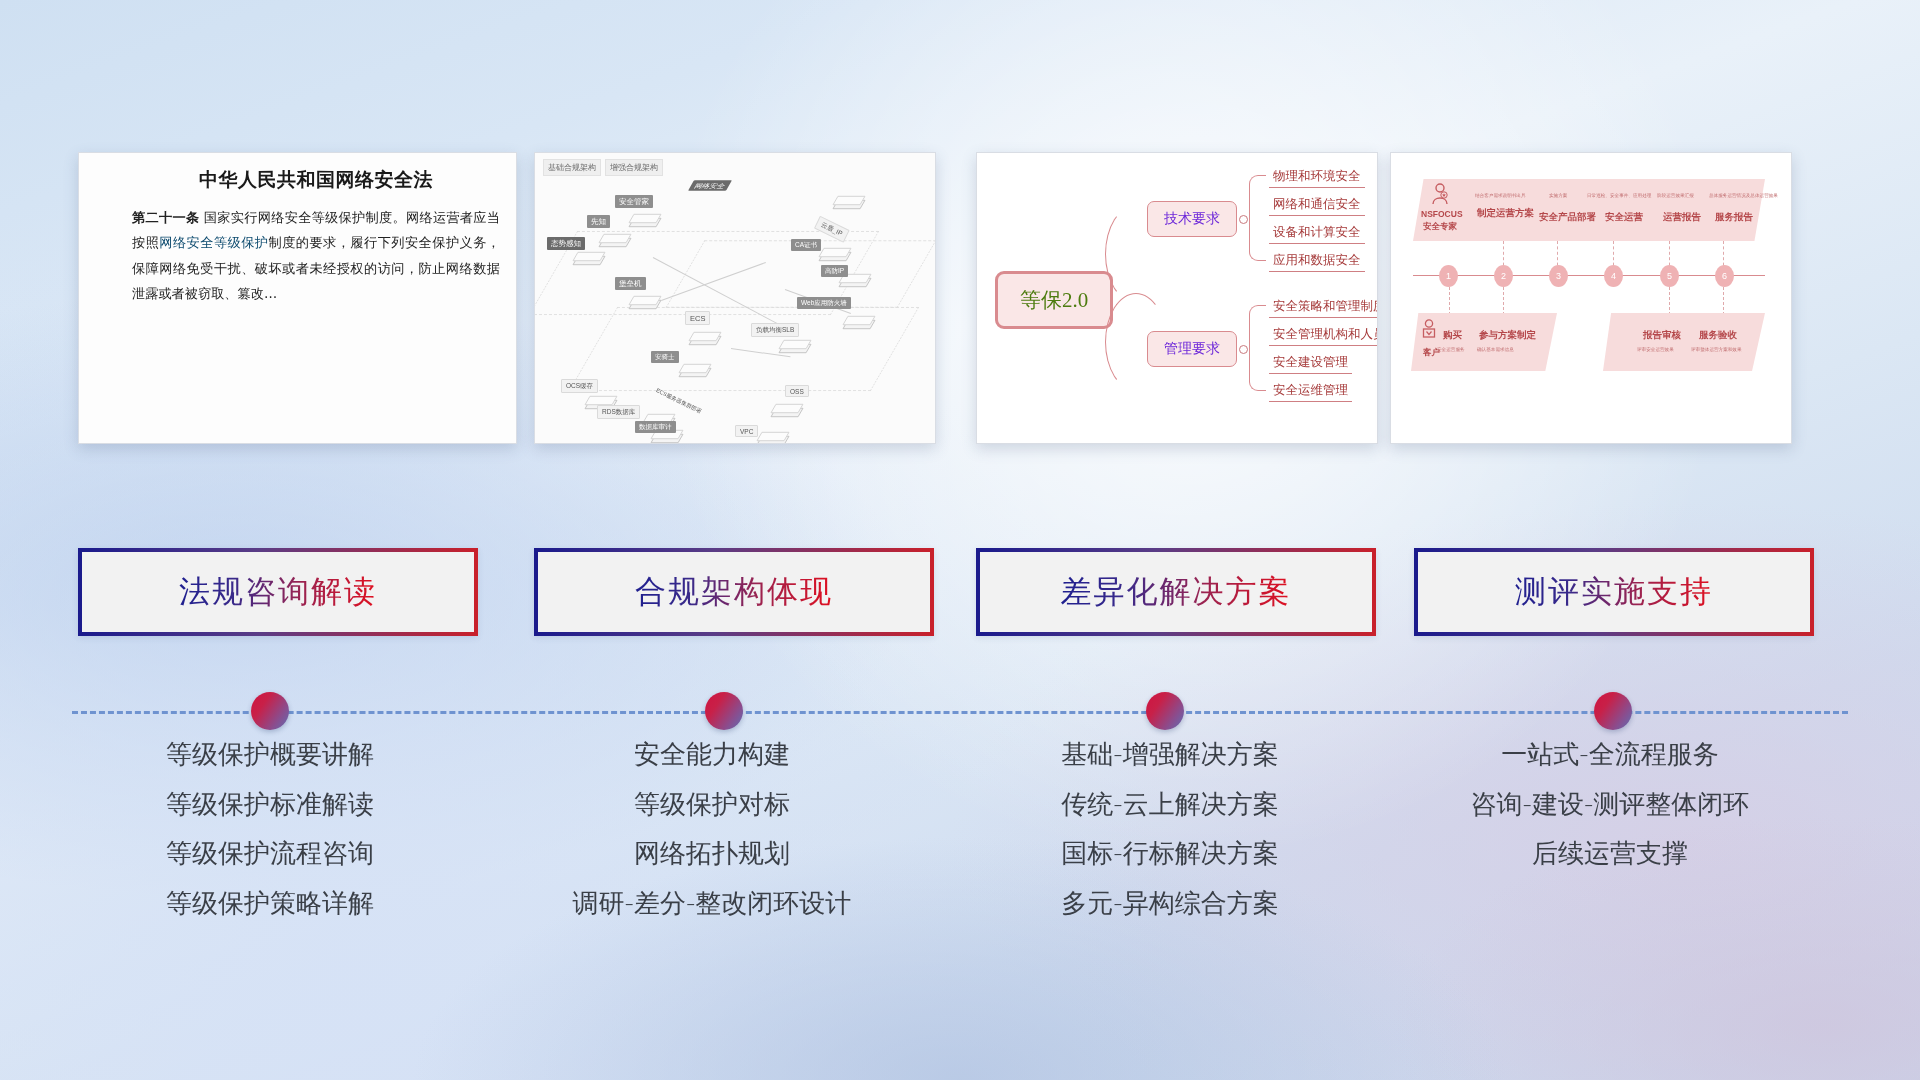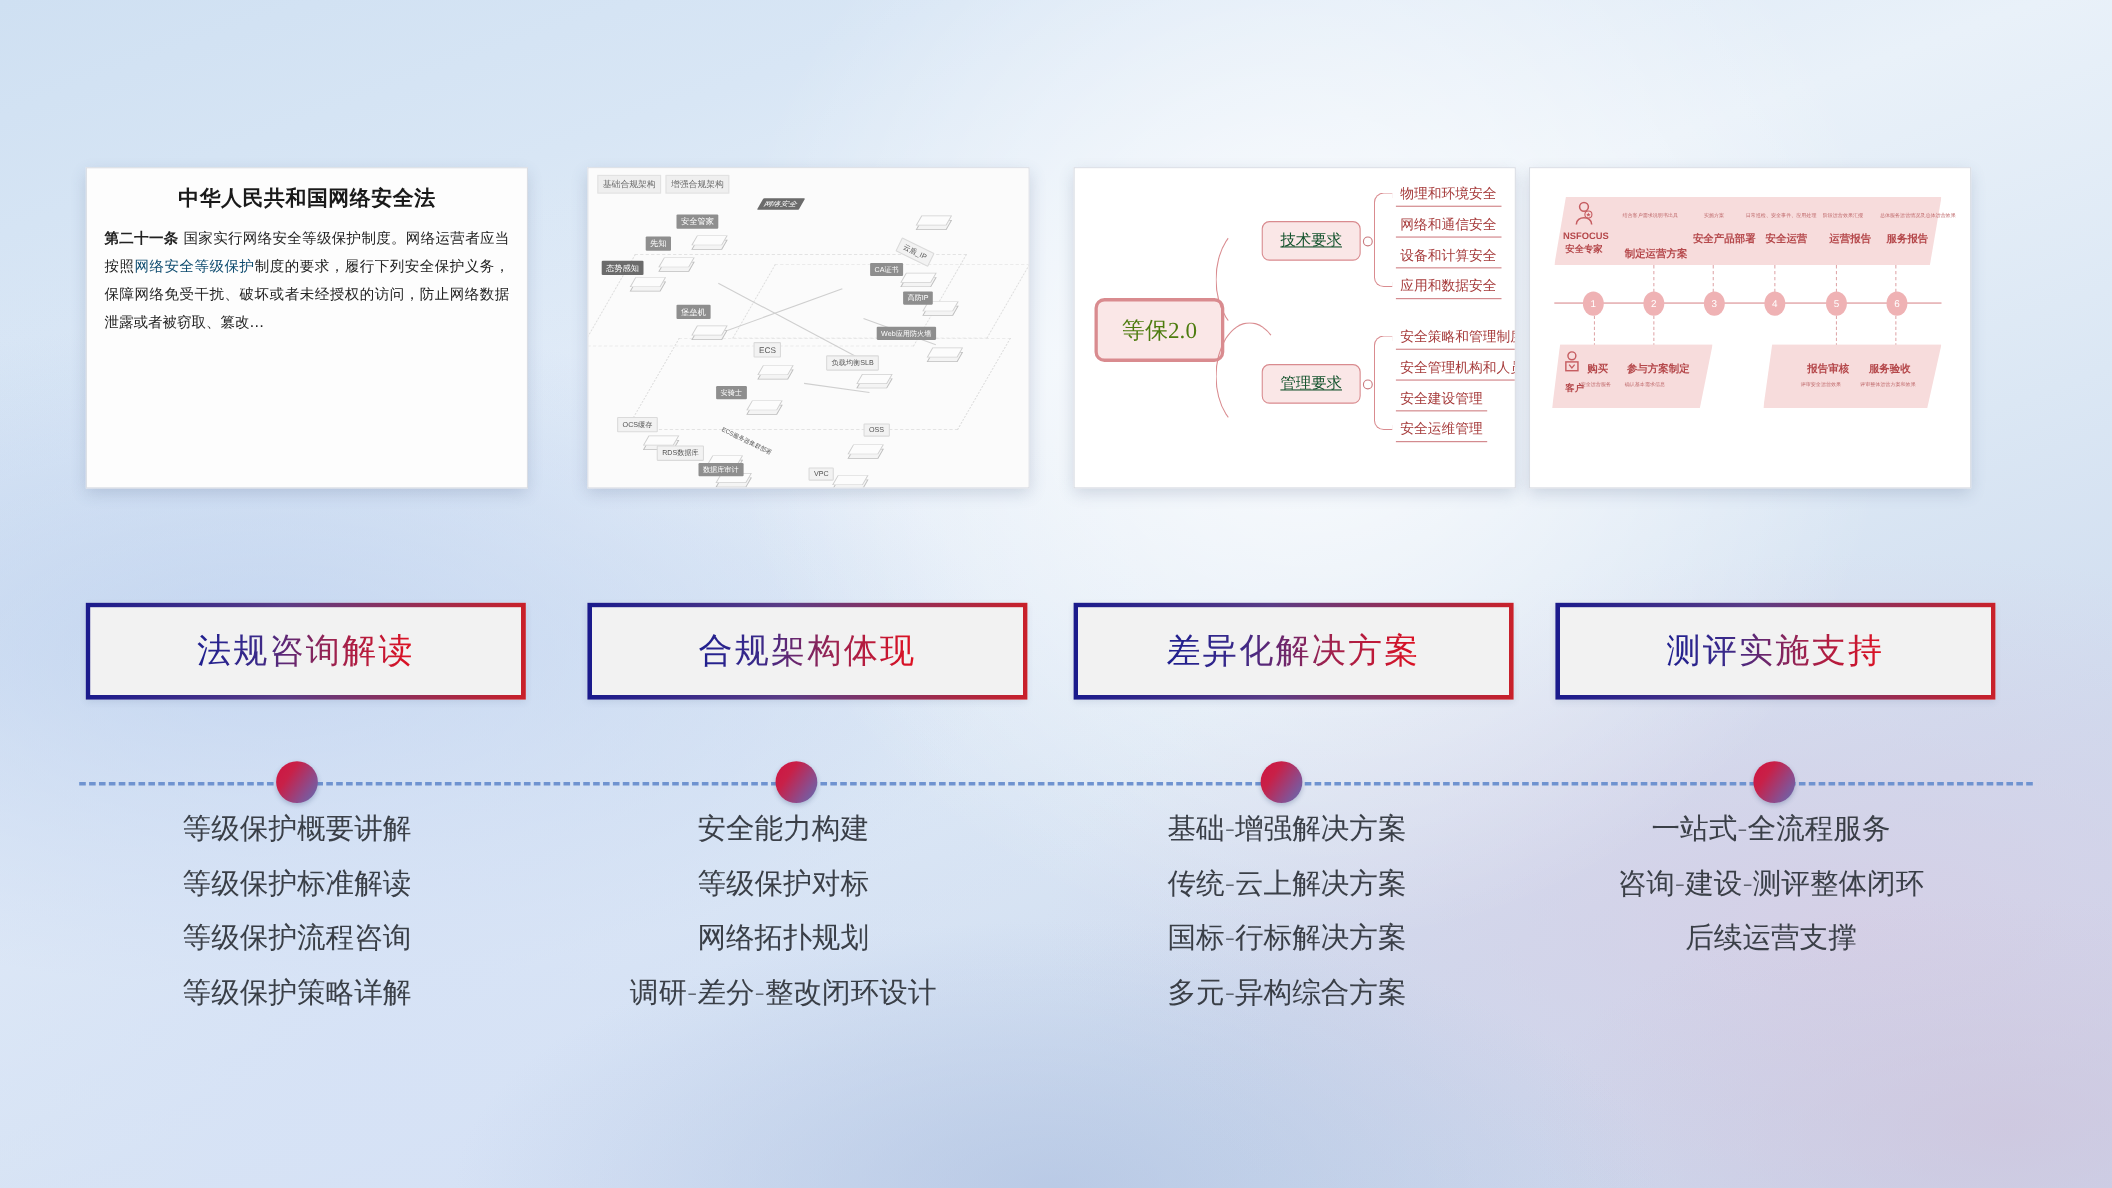--- a/index.html
+++ b/index.html
@@ -28,21 +28,21 @@
 
   
   .cards{position:absolute;left:0;top:152px;width:1920px;height:300px;}
   .card{
     position:absolute;top:0;width:400px;height:290px;
     background:#fdfdfd;
     border:1px solid #d9dde4;
     box-shadow:0 5px 14px rgba(60,80,120,0.20);
     overflow:hidden;
   }
-  .card.c1{left:78px;}
+  .card.c1{left:78px;padding-left:37px;}
   .card.c2{left:534px;}
   .card.c3{left:976px;}
   .card.c4{left:1390px;}
 
   
   .law{padding:14px 16px 10px 16px;box-sizing:border-box;height:100%;
        font-family:"DejaVu Sans","Liberation Sans",sans-serif;}
   .law-title{text-align:center;font-size:19px;font-weight:bold;color:#1a1a1a;margin-bottom:12px;letter-spacing:.5px;}
   .law-p{font-size:13.2px;line-height:1.92;color:#222;text-align:justify;margin:0 0 6px 0;}
   .law-art{font-weight:bold;}
@@ -72,21 +72,21 @@
   .mm-root{
     position:absolute;left:18px;top:118px;width:112px;height:52px;
     border:3px solid #d98b8f;border-radius:9px;background:#fae7e7;
     display:flex;align-items:center;justify-content:center;
     font-family:"Liberation Serif","DejaVu Serif",serif;
     font-size:21px;color:#4d7c0f;
   }
   .mm-branch{
     position:absolute;width:88px;height:34px;border:1.6px solid #d98b8f;border-radius:7px;background:#fae7e7;
     display:flex;align-items:center;justify-content:center;
-    font-family:"Liberation Serif","DejaVu Serif",serif;font-size:14px;color:#14532d;text-decoration:underline;
+    font-family:"Liberation Serif","DejaVu Serif",serif;font-size:14px;color:#6d28d9;
   }
   .mm-b1{left:170px;top:48px;}
   .mm-b2{left:170px;top:178px;}
   .mm-leaf{
     position:absolute;font-family:"Liberation Serif","DejaVu Serif",serif;
     font-size:12.5px;color:#a63b3b;border-bottom:1.6px solid #cf7f83;
     padding:1px 4px 2px 4px;white-space:nowrap;
   }
   .mm-conn{position:absolute;border-left:1.4px solid #d98b8f;border-top:1.4px solid #d98b8f;border-bottom:1.4px solid #d98b8f;
            border-radius:9px 0 0 9px;border-right:none;}
@@ -336,21 +336,21 @@
         <svg class="nsf-ico" style="left:40px;top:30px;" width="18" height="22" viewBox="0 0 18 22">
           <circle cx="9" cy="5" r="4" fill="none" stroke="#c65d61" stroke-width="1.4"></circle>
           <path d="M2 21 C2 13 16 13 16 21" fill="none" stroke="#c65d61" stroke-width="1.4"></path>
           <circle cx="13" cy="12" r="3.2" fill="none" stroke="#c65d61" stroke-width="1"></circle>
           <path d="M13 10.2 l0.6 1.3 1.4 0.1 -1.1 0.9 0.4 1.4 -1.3 -0.8 -1.3 0.8 0.4 -1.4 -1.1 -0.9 1.4 -0.1z" fill="#c65d61"></path>
         </svg>
         <div class="nsf-main" style="left:30px;top:56px;font-size:8.5px;">NSFOCUS</div>
         <div class="nsf-main" style="left:32px;top:68px;font-size:8.5px;">安全专家</div>
 
         <div class="nsf-sub" style="left:84px;top:40px;">结合客户需求说明书出具</div>
-        <div class="nsf-main" style="left:86px;top:72px;text-align:right;">制定运营方案</div>
+        <div class="nsf-main" style="left:86px;top:54px;text-align:right;">制定运营方案</div>
 
         <div class="nsf-sub" style="left:158px;top:40px;">实施方案</div>
         <div class="nsf-main" style="left:148px;top:58px;">安全产品部署</div>
 
         <div class="nsf-sub" style="left:196px;top:40px;">日常巡检、安全事件、应用处理</div>
         <div class="nsf-main" style="left:214px;top:58px;">安全运营</div>
 
         <div class="nsf-sub" style="left:266px;top:40px;">阶段运营效果汇报</div>
         <div class="nsf-main" style="left:272px;top:58px;">运营报告</div>
 

